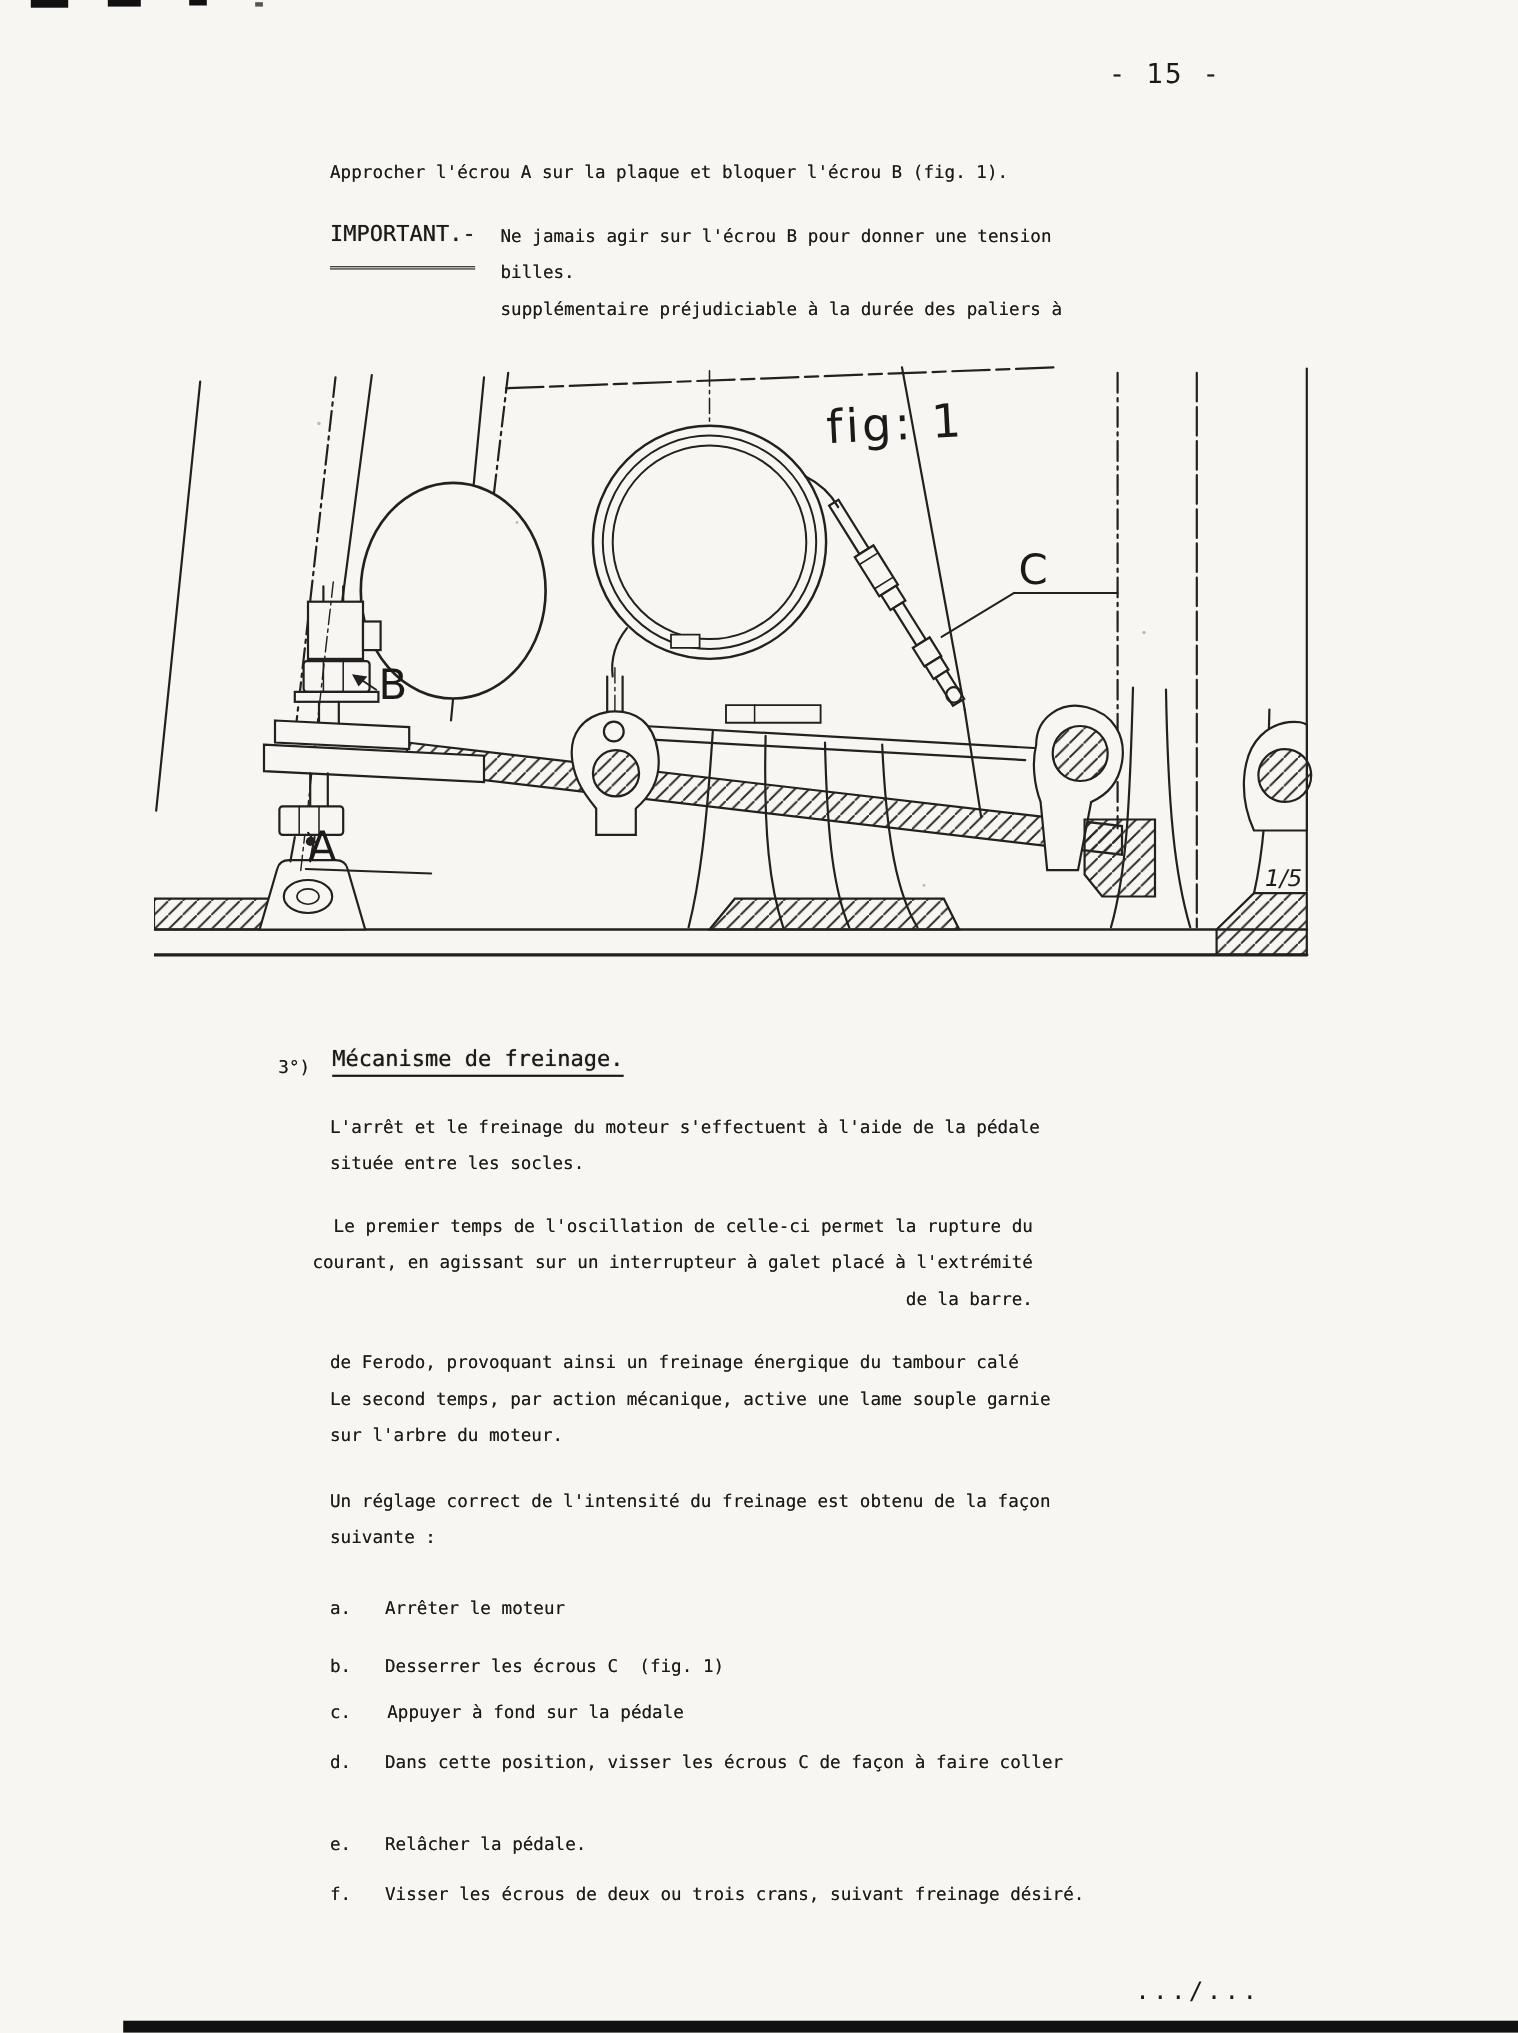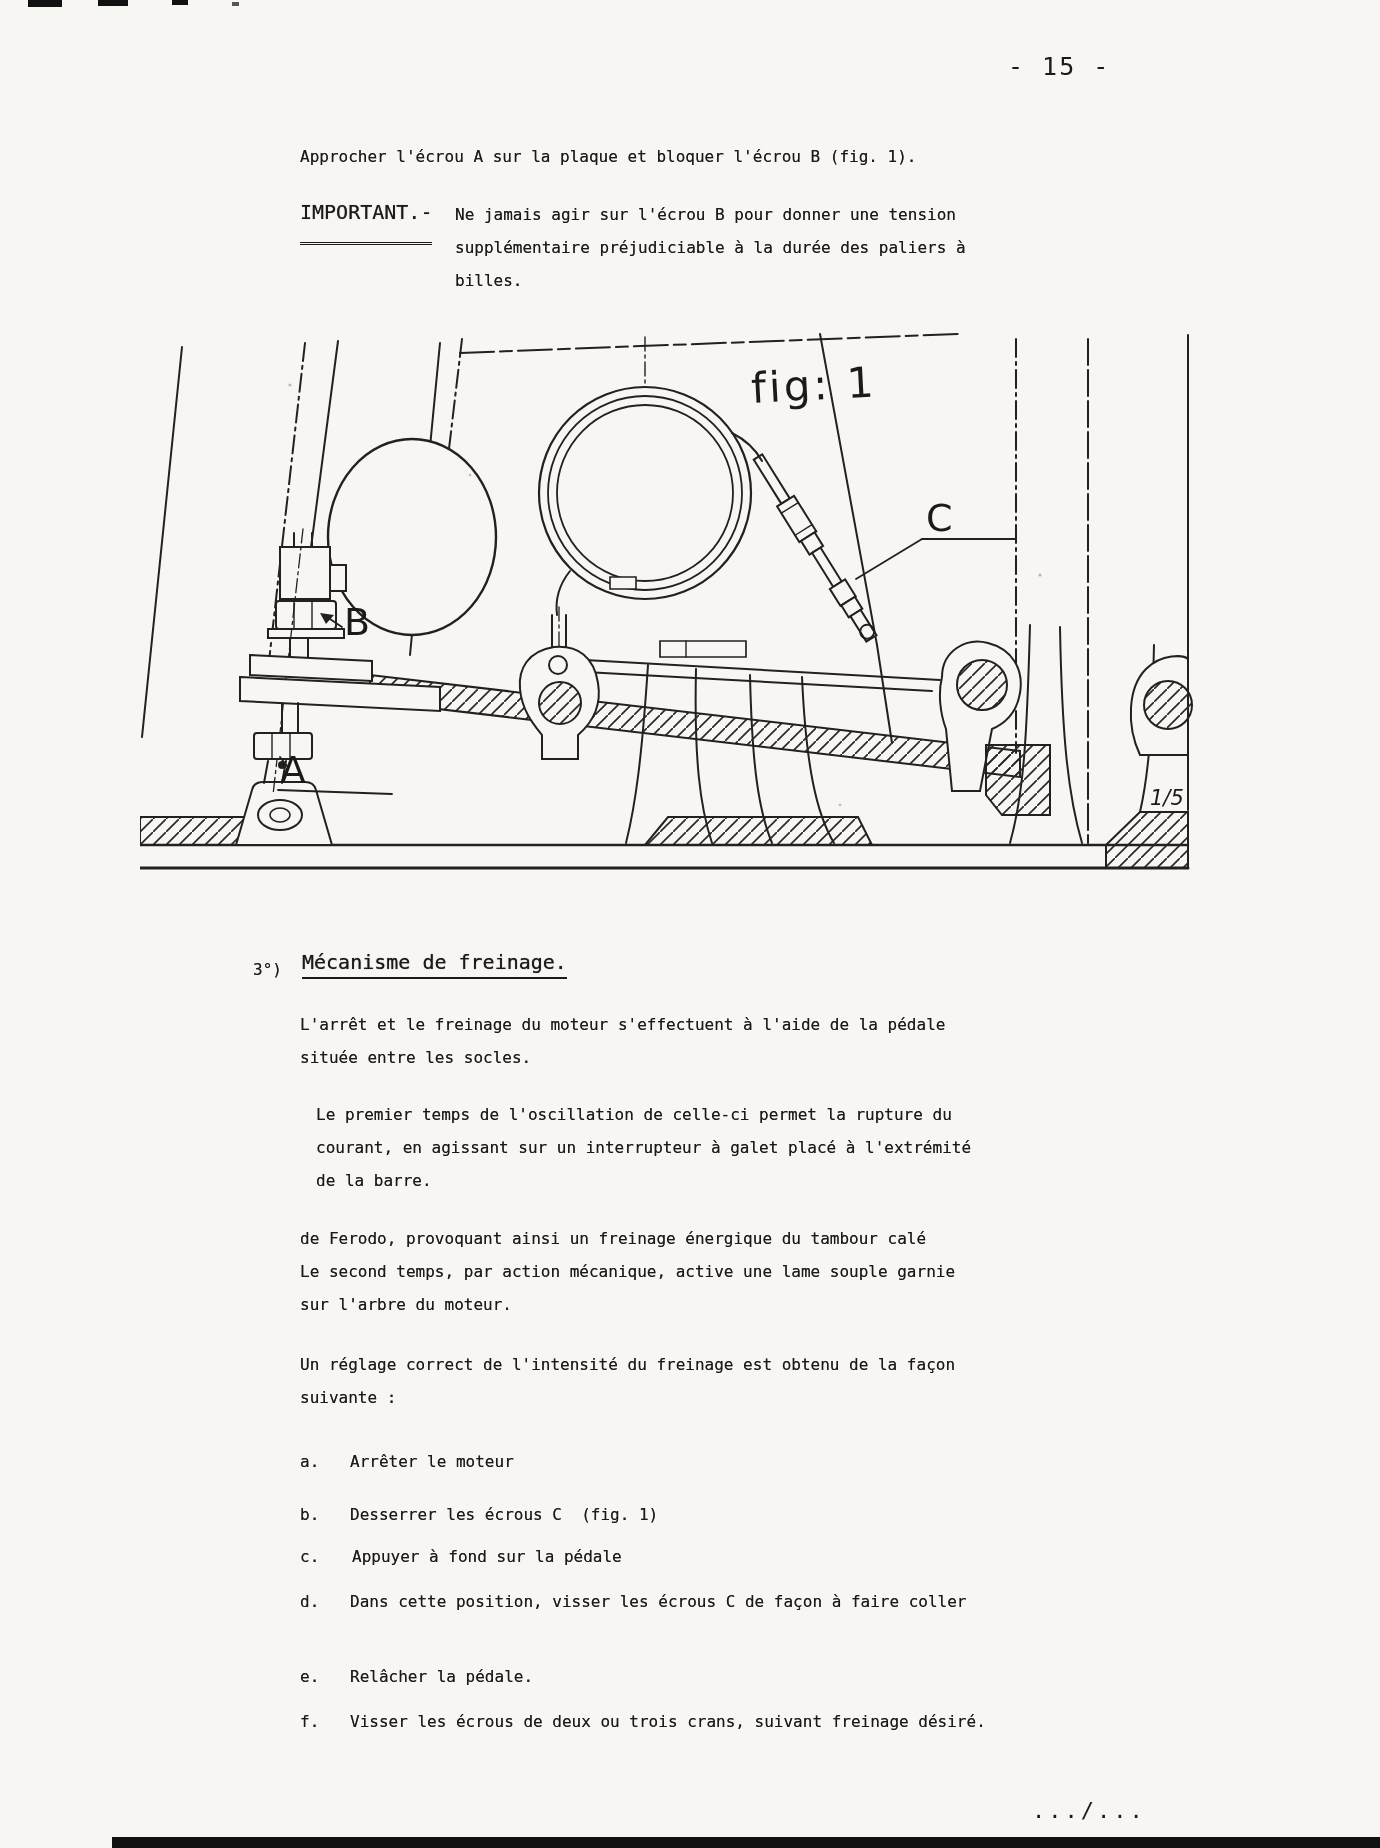--- a/index.html
+++ b/index.html
@@ -31,22 +31,22 @@
 
 <div class="abs small-caps" style="left:1008px;top:52px;">- 15 -</div>
 
 <div class="abs tline" style="left:300px;top:140px;">Approcher l'écrou A sur la plaque et bloquer l'écrou B (fig. 1).</div>
 
 <div class="abs" style="left:300px;top:200px;">
   <span class="imp-label">IMPORTANT.-</span>
 </div>
 <div class="abs" style="left:455px;top:198px;">
   <div class="tline">Ne jamais agir sur l'écrou B pour donner une tension</div>
+  <div class="tline">billes.</div>
   <div class="tline">supplémentaire préjudiciable à la durée des paliers à</div>
-  <div class="tline">billes.</div>
 </div>
 
 <div class="abs" style="left:140px;top:325px;width:1060px;height:550px;">
 <svg width="1060" height="550" viewBox="0 0 1060 550" fill="none" stroke="#22211f" stroke-width="2" stroke-linecap="round">
   <defs>
     <pattern id="h" width="13" height="13" patternUnits="userSpaceOnUse">
       <path d="M-2 15 L15 -2" stroke="#2a2926" stroke-width="1.7"></path>
     </pattern>
   </defs>
 
@@ -199,21 +199,21 @@
 
 <div class="abs tline" style="left:253px;top:953px;">3°)</div>
 <div class="abs" style="left:302px;top:950px;">
   <span class="sec-title">Mécanisme de freinage.</span>
 </div>
 
 <div class="abs" style="left:300px;top:1008px;">
   <div class="tline">L'arrêt et le freinage du moteur s'effectuent à l'aide de la pédale</div>
   <div class="tline">située entre les socles.</div>
 </div>
-<div class="abs" style="left:316px;top:1098px;">
+<div class="abs" style="left:284px;top:1098px;text-align:right;">
   <div class="tline">Le premier temps de l'oscillation de celle-ci permet la rupture du</div>
   <div class="tline">courant, en agissant sur un interrupteur à galet placé à l'extrémité</div>
   <div class="tline">de la barre.</div>
 </div>
 <div class="abs" style="left:300px;top:1222px;">
   <div class="tline">de Ferodo, provoquant ainsi un freinage énergique du tambour calé</div>
   <div class="tline">Le second temps, par action mécanique, active une lame souple garnie</div>
   <div class="tline">sur l'arbre du moteur.</div>
 </div>
 <div class="abs" style="left:300px;top:1348px;">

